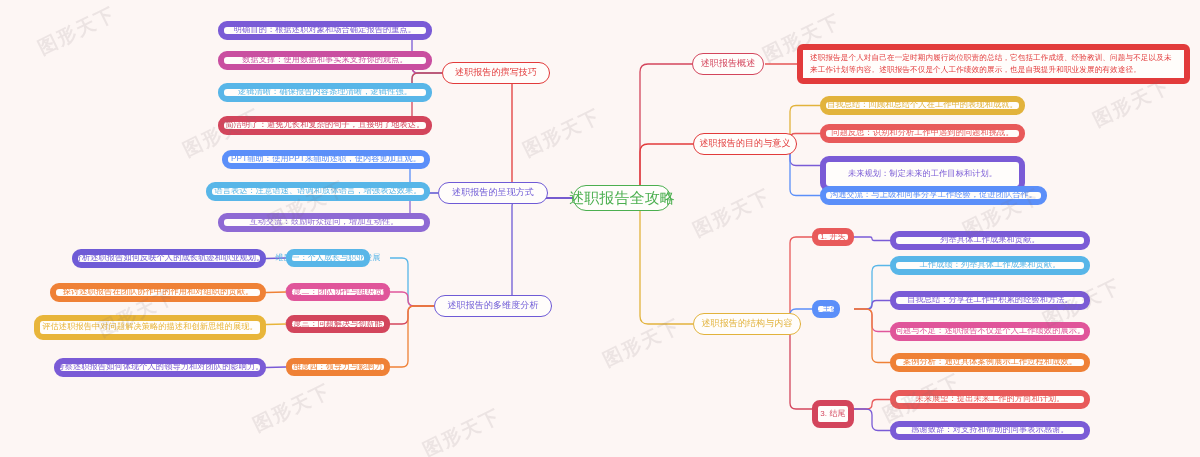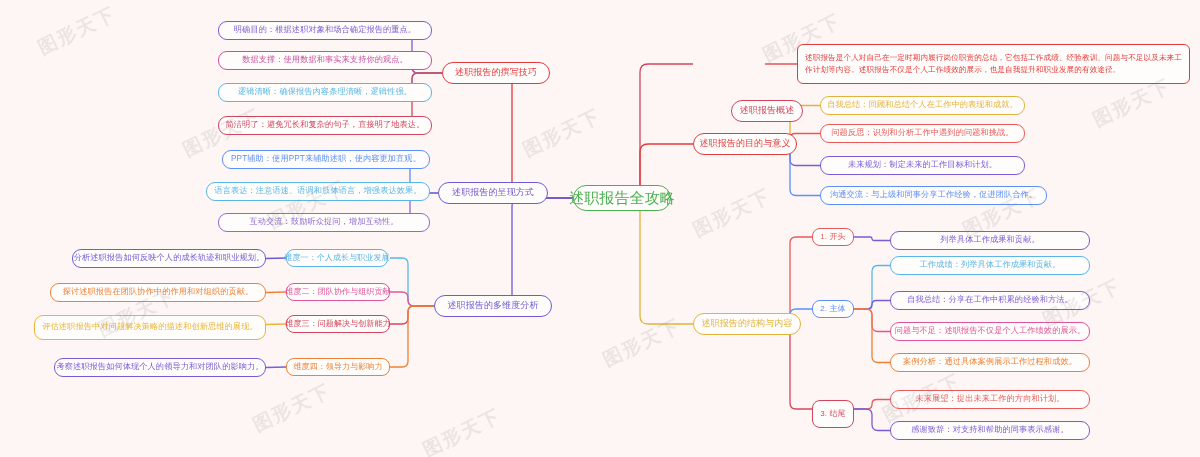--- a/index.html
+++ b/index.html
@@ -38,21 +38,21 @@
     user-select: none;
     font-family: "DejaVu Sans", sans-serif;
   }
   .node {
     position: absolute;
     box-sizing: border-box;
     display: flex;
     align-items: center;
     justify-content: center;
     background: #fffdfb;
-    border: 1px solid #be185d;
+    border: 6px solid #be185d;
     border-radius: 9px;
     font-size: 8.2px;
     line-height: 1.32;
     white-space: nowrap;
     padding: 2px 6px;
     letter-spacing: 0.1px;
   }
   .node.center {
     border-radius: 13px;
     font-size: 15px;
@@ -117,49 +117,49 @@
       <path d="M286,258 L266,258.5" stroke="#6f5bd6" fill="none" stroke-width="1.3"></path>
       <path d="M434,306 L414,306 Q408,306 408,300 L408,298 Q408,292 402,292 L390,292" stroke="#e0559a" fill="none" stroke-width="1.3"></path>
       <path d="M286,292 L266,292.5" stroke="#ef8136" fill="none" stroke-width="1.3"></path>
       <path d="M434,306 L414,306 Q408,306 408,312 L408,318 Q408,324 402,324 L390,324" stroke="#d3455c" fill="none" stroke-width="1.3"></path>
       <path d="M286,324 L266,324.5" stroke="#e8b53a" fill="none" stroke-width="1.3"></path>
       <path d="M434,306 L414,306 Q408,306 408,312 L408,361 Q408,367 402,367 L390,367" stroke="#ef8136" fill="none" stroke-width="1.3"></path>
       <path d="M286,367 L266,367.5" stroke="#7a5bd6" fill="none" stroke-width="1.3"></path>
     </svg>
   <div id="nodes">
       <div class="node center" style="left: 573px; top: 185px; width: 98px; height: 26px; border-color: rgb(76, 175, 80); color: rgb(76, 175, 80);">述职报告全攻略</div>
-      <div class="node branch" style="left: 731px; top: 53px; width: 72px; height: 22px; border-color: rgb(211, 69, 92); color: rgb(211, 69, 92); margin-top: 47px;">述职报告概述</div>
+      <div class="node branch" style="left: 692px; top: 53px; width: 72px; height: 22px; border-color: rgb(211, 69, 92); color: rgb(211, 69, 92);">述职报告概述</div>
       <div class="node branch" style="left: 693px; top: 133px; width: 104px; height: 22px; border-color: rgb(226, 59, 59); color: rgb(226, 59, 59);">述职报告的目的与意义</div>
       <div class="node branch" style="left: 693px; top: 313px; width: 108px; height: 22px; border-color: rgb(226, 179, 60); color: rgb(226, 179, 60);">述职报告的结构与内容</div>
       <div class="node para" style="left: 797px; top: 44px; width: 393px; height: 40px; border-color: rgb(226, 59, 59); color: rgb(226, 59, 59);">述职报告是个人对自己在一定时期内履行岗位职责的总结，它包括工作成绩、经验教训、问题与不足以及未来工作计划等内容。述职报告不仅是个人工作绩效的展示，也是自我提升和职业发展的有效途径。</div>
       <div class="node " style="left: 820px; top: 96px; width: 205px; height: 19px; border-color: rgb(226, 179, 60); color: rgb(226, 179, 60);">自我总结：回顾和总结个人在工作中的表现和成就。</div>
       <div class="node " style="left: 820px; top: 124px; width: 205px; height: 19px; border-color: rgb(232, 90, 90); color: rgb(232, 90, 90);">问题反思：识别和分析工作中遇到的问题和挑战。</div>
-      <div class="node " style="left: 820px; top: 156px; width: 205px; height: 19px; border-color: rgb(122, 91, 214); color: rgb(122, 91, 214);">未来规划：制定未来的工作目标和计划。</div>
+      <div class="node " style="left: 820px; top: 156px; width: 205px; height: 36px; border-color: rgb(122, 91, 214); color: rgb(122, 91, 214);">未来规划：制定未来的工作目标和计划。</div>
       <div class="node " style="left: 820px; top: 186px; width: 227px; height: 19px; border-color: rgb(91, 143, 249); color: rgb(91, 143, 249); font-family: Liberation Mono, monospace;">沟通交流：与上级和同事分享工作经验，促进团队合作。</div>
       <div class="node small" style="left: 812px; top: 228px; width: 42px; height: 18px; border-color: rgb(232, 90, 90); color: rgb(232, 90, 90);">1. 开头</div>
       <div class="node " style="left: 890px; top: 231px; width: 200px; height: 19px; border-color: rgb(122, 91, 214); color: rgb(122, 91, 214);">列举具体工作成果和贡献。</div>
-      <div class="node small" style="left: 812px; top: 300px; width: 42px; height: 18px; border-color: rgb(91, 143, 249); color: rgb(91, 143, 249);">2. 主体</div>
+      <div class="node small" style="left: 812px; top: 300px; width: 28px; height: 18px; border-color: rgb(91, 143, 249); color: rgb(91, 143, 249);">2. 主体</div>
       <div class="node " style="left: 890px; top: 256px; width: 200px; height: 19px; border-color: rgb(88, 182, 232); color: rgb(88, 182, 232);">工作成绩：列举具体工作成果和贡献。</div>
       <div class="node " style="left: 890px; top: 291px; width: 200px; height: 19px; border-color: rgb(122, 91, 214); color: rgb(122, 91, 214);">自我总结：分享在工作中积累的经验和方法。</div>
       <div class="node " style="left: 890px; top: 322px; width: 200px; height: 19px; border-color: rgb(224, 85, 154); color: rgb(224, 85, 154);">问题与不足：述职报告不仅是个人工作绩效的展示。</div>
       <div class="node " style="left: 890px; top: 353px; width: 200px; height: 19px; border-color: rgb(239, 129, 54); color: rgb(239, 129, 54);">案例分析：通过具体案例展示工作过程和成效。</div>
       <div class="node small" style="left: 812px; top: 400px; width: 42px; height: 28px; border-color: rgb(211, 69, 92); color: rgb(211, 69, 92);">3. 结尾</div>
       <div class="node " style="left: 890px; top: 390px; width: 200px; height: 19px; border-color: rgb(232, 90, 90); color: rgb(232, 90, 90);">未来展望：提出未来工作的方向和计划。</div>
       <div class="node " style="left: 890px; top: 421px; width: 200px; height: 19px; border-color: rgb(122, 91, 214); color: rgb(122, 91, 214);">感谢致辞：对支持和帮助的同事表示感谢。</div>
       <div class="node branch" style="left: 442px; top: 62px; width: 108px; height: 22px; border-color: rgb(226, 59, 59); color: rgb(226, 59, 59);">述职报告的撰写技巧</div>
       <div class="node branch" style="left: 438px; top: 182px; width: 110px; height: 22px; border-color: rgb(111, 91, 214); color: rgb(111, 91, 214);">述职报告的呈现方式</div>
       <div class="node branch" style="left: 434px; top: 295px; width: 118px; height: 22px; border-color: rgb(111, 91, 214); color: rgb(111, 91, 214);">述职报告的多维度分析</div>
       <div class="node " style="left: 218px; top: 21px; width: 214px; height: 19px; border-color: rgb(122, 91, 214); color: rgb(122, 91, 214);">明确目的：根据述职对象和场合确定报告的重点。</div>
       <div class="node " style="left: 218px; top: 51px; width: 214px; height: 19px; border-color: rgb(201, 79, 160); color: rgb(201, 79, 160);">数据支撑：使用数据和事实来支持你的观点。</div>
       <div class="node " style="left: 218px; top: 83px; width: 214px; height: 19px; border-color: rgb(88, 182, 232); color: rgb(88, 182, 232);">逻辑清晰：确保报告内容条理清晰，逻辑性强。</div>
       <div class="node " style="left: 218px; top: 116px; width: 214px; height: 19px; border-color: rgb(211, 69, 92); color: rgb(211, 69, 92);">简洁明了：避免冗长和复杂的句子，直接明了地表达。</div>
       <div class="node " style="left: 222px; top: 150px; width: 208px; height: 19px; border-color: rgb(91, 143, 249); color: rgb(91, 143, 249);">PPT辅助：使用PPT来辅助述职，使内容更加直观。</div>
       <div class="node " style="left: 206px; top: 182px; width: 224px; height: 19px; border-color: rgb(88, 182, 232); color: rgb(88, 182, 232);">语言表达：注意语速、语调和肢体语言，增强表达效果。</div>
       <div class="node " style="left: 218px; top: 213px; width: 212px; height: 19px; border-color: rgb(142, 106, 212); color: rgb(142, 106, 212);">互动交流：鼓励听众提问，增加互动性。</div>
-      <div class="node small" style="left: 286px; top: 249px; width: 102px; height: 18px; border-color: rgb(88, 182, 232); color: rgb(88, 182, 232);">维度一：个人成长与职业发展</div>
+      <div class="node small" style="left: 286px; top: 249px; width: 84px; height: 18px; border-color: rgb(88, 182, 232); color: rgb(88, 182, 232);">维度一：个人成长与职业发展</div>
       <div class="node " style="left: 72px; top: 249px; width: 194px; height: 19px; border-color: rgb(111, 91, 214); color: rgb(111, 91, 214);">分析述职报告如何反映个人的成长轨迹和职业规划。</div>
       <div class="node small" style="left: 286px; top: 283px; width: 104px; height: 18px; border-color: rgb(224, 85, 154); color: rgb(224, 85, 154);">维度二：团队协作与组织贡献</div>
       <div class="node " style="left: 50px; top: 283px; width: 216px; height: 19px; border-color: rgb(239, 129, 54); color: rgb(239, 129, 54);">探讨述职报告在团队协作中的作用和对组织的贡献。</div>
       <div class="node small" style="left: 286px; top: 315px; width: 104px; height: 18px; border-color: rgb(211, 69, 92); color: rgb(211, 69, 92);">维度三：问题解决与创新能力</div>
       <div class="node " style="left: 34px; top: 315px; width: 232px; height: 25px; border-color: rgb(232, 181, 58); color: rgb(232, 181, 58);">评估述职报告中对问题解决策略的描述和创新思维的展现。</div>
       <div class="node small" style="left: 286px; top: 358px; width: 104px; height: 18px; border-color: rgb(239, 129, 54); color: rgb(239, 129, 54); border-radius: 8px;">维度四：领导力与影响力</div>
       <div class="node " style="left: 54px; top: 358px; width: 212px; height: 19px; border-color: rgb(122, 91, 214); color: rgb(122, 91, 214);">考察述职报告如何体现个人的领导力和对团队的影响力。</div>
     </div>
   <div id="watermarks">
       <div class="wm" style="left: 35px; top: 18px;">图形天下</div>

